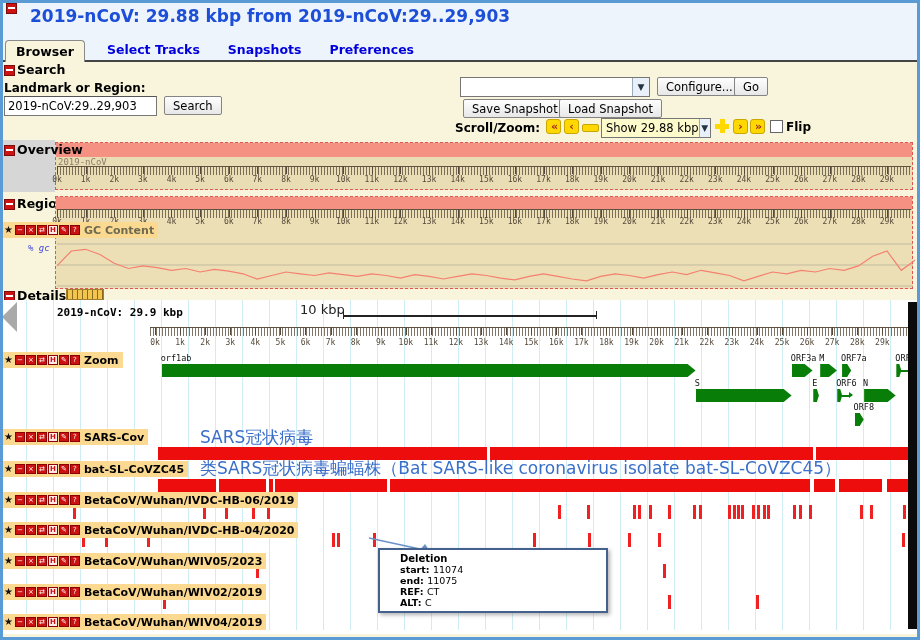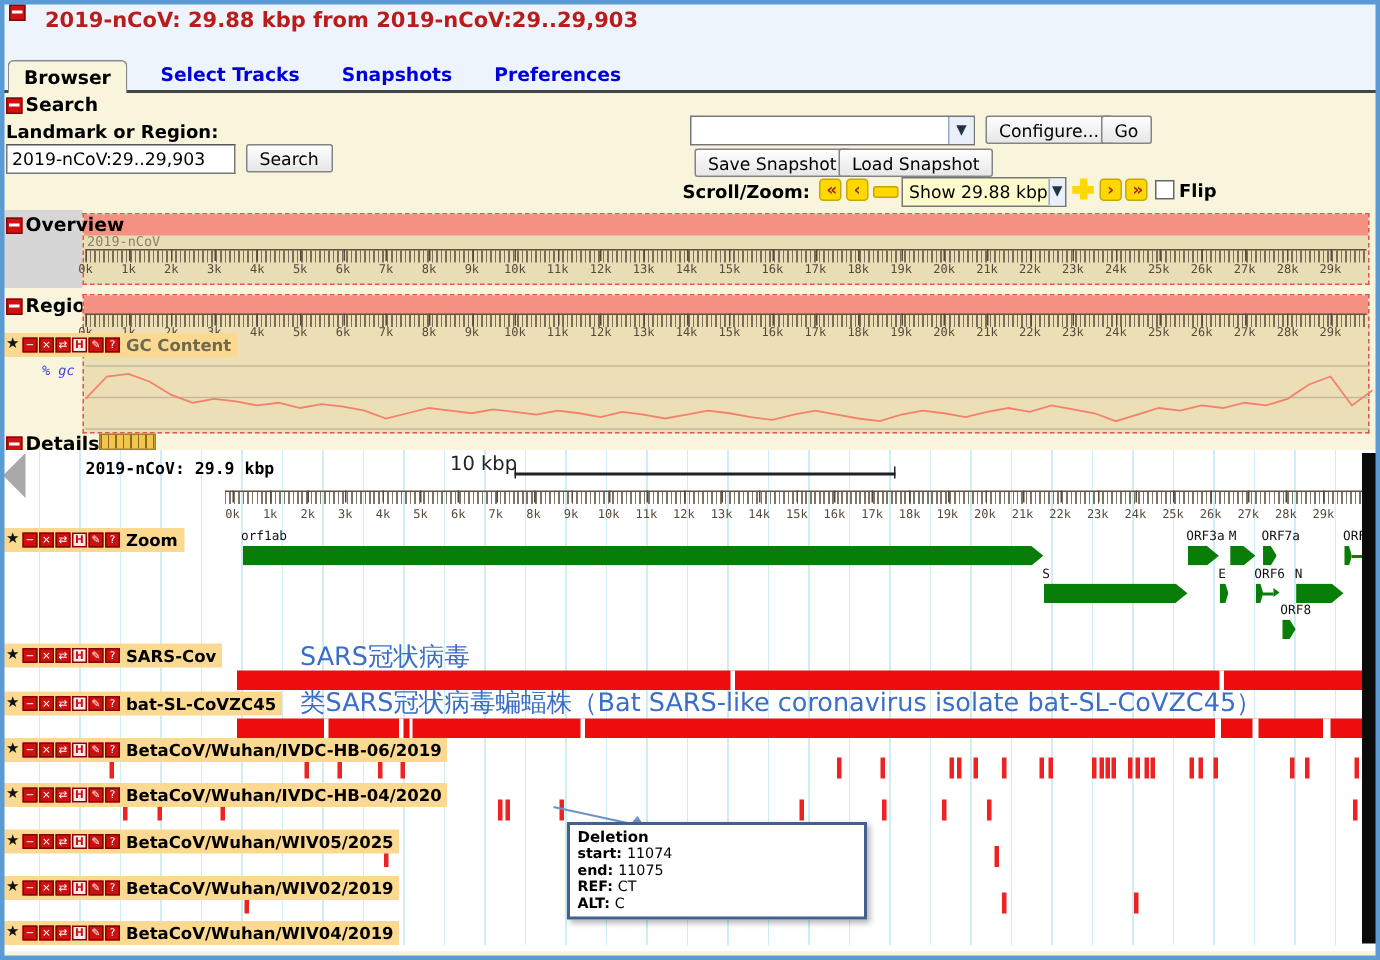--- a/index.html
+++ b/index.html
@@ -5,21 +5,21 @@
   html,body{margin:0;padding:0}
   body{width:920px;height:640px;position:relative;overflow:hidden;
        font-family:"DejaVu Sans","Liberation Sans",sans-serif;background:#f8f5dc;font-size:12px}
   #frame{position:absolute;left:0;top:0;right:0;bottom:0;border:3px solid #5b9bd5;pointer-events:none;z-index:99}
   .abs{position:absolute}
   
   .redsq{position:absolute;width:9px;height:9px;background:#ce1212;border:1px solid #7d0b0b}
   .redsq::after{content:"";position:absolute;left:1px;right:1px;top:3px;height:2px;background:#fff}
   
   #hdr{position:absolute;left:0;top:0;width:920px;height:60px;background:#eef4fb;border-bottom:2px solid #444}
-  #page-title{position:absolute;left:30px;top:6px;font-size:14px;font-weight:bold;color:#b91c1c;white-space:nowrap}
+  #page-title{position:absolute;left:30px;top:6px;font-size:17px;font-weight:bold;color:#1d4ed8;white-space:nowrap}
   #tabs{position:absolute;left:5px;top:36px;height:24px;display:flex;align-items:flex-end;gap:16px}
   .tab{font-weight:bold;font-size:12.5px;color:#0000dd;padding:3px 6px;white-space:nowrap;cursor:pointer}
   .tab.active{color:#000;background:#f8f5dc;border:1px solid #8a8a8a;border-bottom:none;border-radius:4px 4px 0 0;position:relative;top:2px;padding:3px 10px}
   
   .btn{position:absolute;background:linear-gradient(#fefefe,#e7e7e7);border:1px solid #848484;border-radius:2px;
        font-size:11.5px;font-family:inherit;padding:1px 8px;height:19px;box-sizing:border-box;white-space:nowrap}
   .textinput{position:absolute;background:#fff;border:1px solid #777;border-top-color:#555;height:20px;box-sizing:border-box;
        font-size:11.5px;font-family:inherit;padding:1px 3px}
   .sel{position:absolute;background:#fff;border:1px solid #767676;height:20px;box-sizing:border-box;display:flex;align-items:center;
        font-size:11.5px;padding-left:4px;white-space:nowrap}
@@ -56,21 +56,21 @@
   #details-grid{position:absolute;left:0;top:300px;width:908px;height:330px;
         background:repeating-linear-gradient(90deg,transparent 0 26px,#cfeef4 26px 27px)}
   #black-bar{position:absolute;left:908px;top:302px;width:12px;height:327px;background:#0b0b0b;z-index:8}
   .gene{position:absolute;background:#087d08;z-index:3}
   .genelabel{position:absolute;font:8.5px "DejaVu Sans Mono",monospace;color:#111;white-space:nowrap;z-index:3}
   .alnbar{position:absolute;background:#ee0d0d;z-index:2}
   .alngap{position:absolute;background:#fff;z-index:3}
   .vtick{position:absolute;width:3px;height:14px;background:#e22;z-index:3}
   .cjk{position:absolute;color:#3a6fc9;font-size:17px;white-space:nowrap;z-index:4}
   #tooltip{position:absolute;left:378px;top:548px;width:186px;background:#fff;border:2px solid #44618e;
-        box-shadow:2px 2px 4px rgba(0,0,0,.3);padding:3px 5px;font-size:9.5px;line-height:11px;z-index:10}
+        box-shadow:2px 2px 4px rgba(0,0,0,.3);padding:3px 20px;font-size:9.5px;line-height:11px;z-index:10}
   #tooltip .tt-title{font-weight:bold;font-size:10px}
   #tooltip b{font-weight:bold}
   #dets-arrow{position:absolute;left:2px;top:302px;width:0;height:0;border-top:15px solid transparent;
         border-bottom:15px solid transparent;border-right:15px solid #a9a9a9;z-index:7}
   #ruler-btn{position:absolute;left:66px;top:289px;width:38px;height:11px;background:#f4c54e;border:1px solid #a08030;
         box-sizing:border-box;z-index:7;background-image:repeating-linear-gradient(90deg,#8a6b1d 0 1px,transparent 1px 5px)}
   #scalebar-line{position:absolute;border-top:2px solid #222;z-index:4}
   .scaletick{position:absolute;width:1px;height:8px;background:#222;z-index:4}
   #gc-axis{position:absolute;font:italic 9px "DejaVu Sans Mono",monospace;color:#4444dd;z-index:6}
   #ov-name{position:absolute;font:9px "DejaVu Sans Mono",monospace;color:#8a7f6a;z-index:2}
@@ -413,21 +413,21 @@
     <span class="tlabel">BetaCoV/Wuhan/IVDC-HB-04/2020</span>
   </div>
 <div class="thdr" style="position: absolute; left: 2px; top: 553px;">
     <span class="star">★</span>
     <span class="tico">−</span>
     <span class="tico">×</span>
     <span class="tico">⇄</span>
     <span class="tico lt">H</span>
     <span class="tico">✎</span>
     <span class="tico">?</span>
-    <span class="tlabel">BetaCoV/Wuhan/WIV05/2025</span>
+    <span class="tlabel">BetaCoV/Wuhan/WIV05/2023</span>
   </div>
 <div class="thdr" style="position: absolute; left: 2px; top: 584px;">
     <span class="star">★</span>
     <span class="tico">−</span>
     <span class="tico">×</span>
     <span class="tico">⇄</span>
     <span class="tico lt">H</span>
     <span class="tico">✎</span>
     <span class="tico">?</span>
     <span class="tlabel">BetaCoV/Wuhan/WIV02/2019</span>

